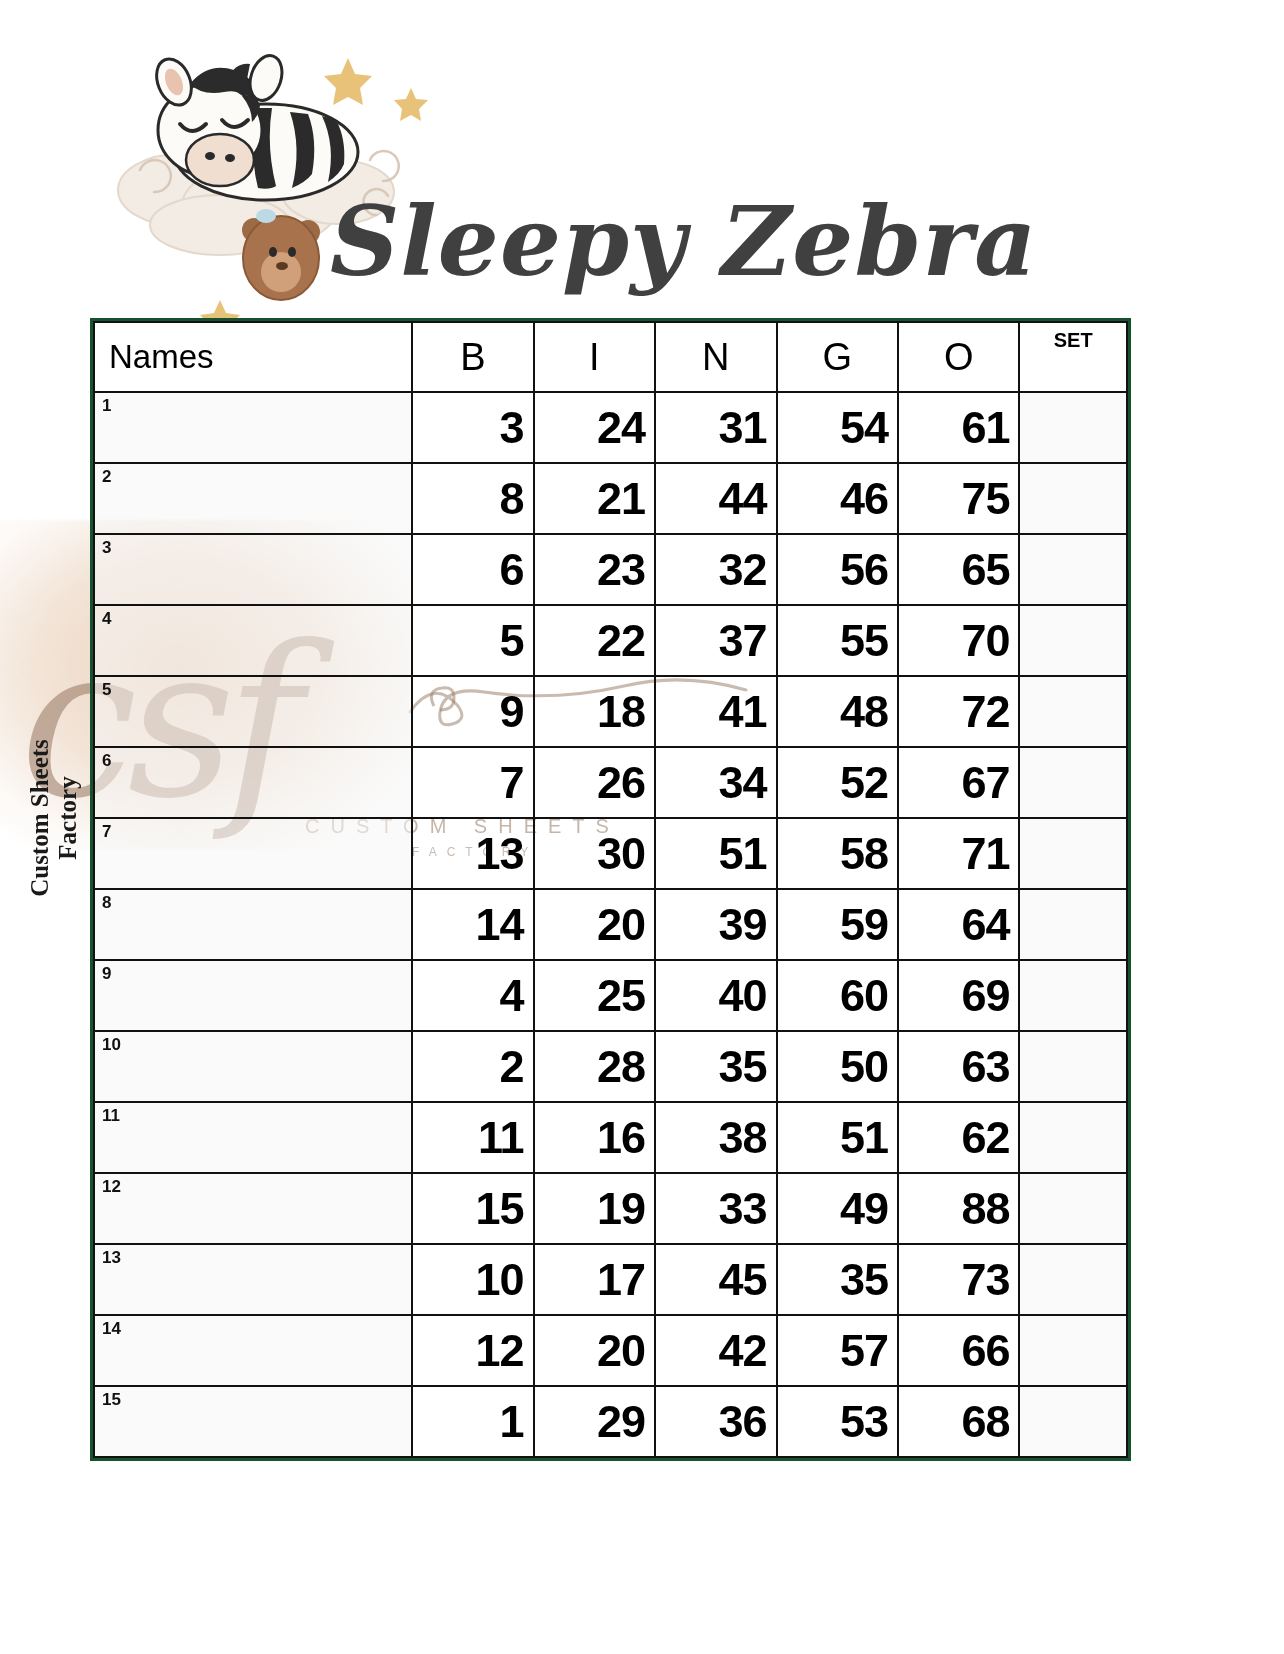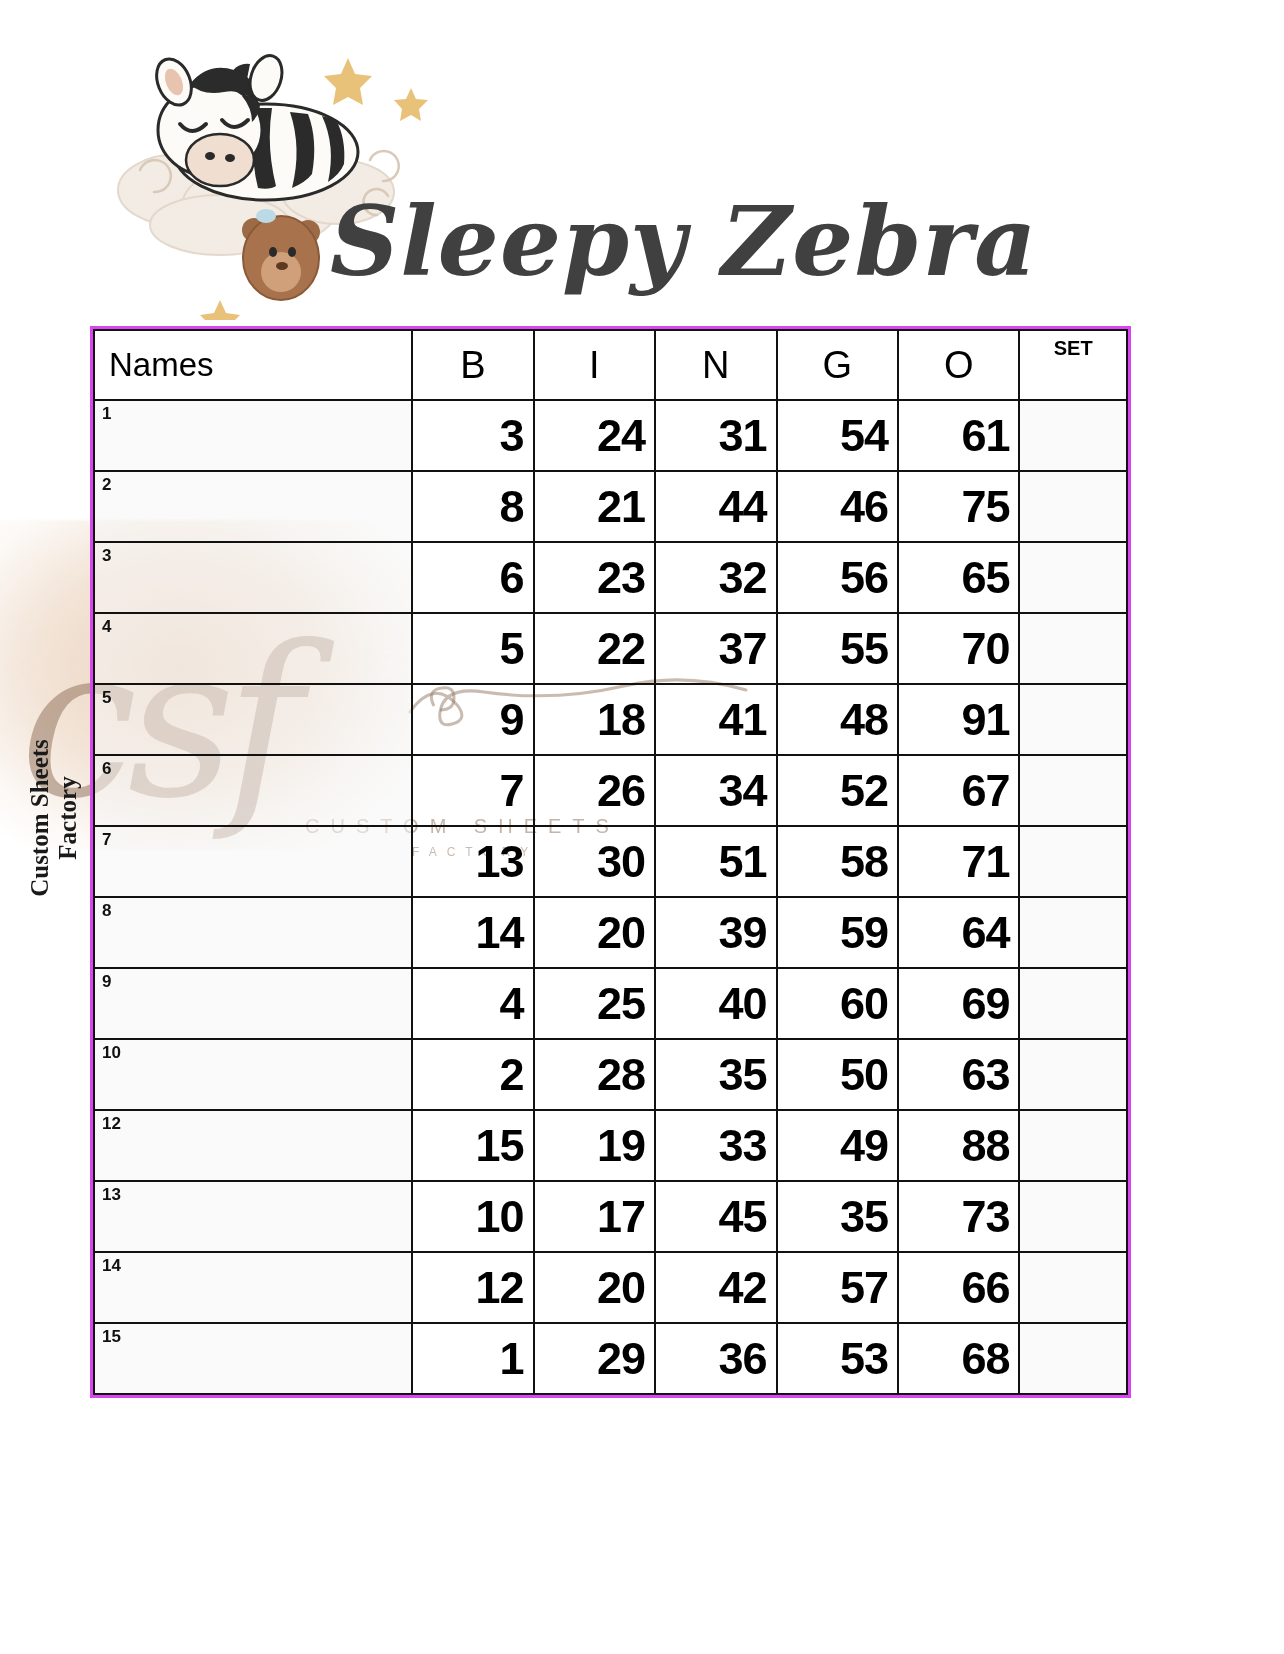--- a/index.html
+++ b/index.html
@@ -104,23 +104,22 @@
     letter-spacing: 1px;
     white-space: nowrap;
   }
 
   
   .sheet {
     position: absolute;
     left: 90px;
     top: 318px;
     width: 1035px;
-    border: 3px solid #d946ef;
+    border: 3px solid #14532d;
     background: transparent;
-    margin-top: 8px;
   }
   table.bingo {
     border-collapse: collapse;
     width: 100%;
     table-layout: fixed;
   }
   table.bingo td, table.bingo th {
     border: 2px solid #111;
     padding: 0;
     margin: 0;
@@ -320,21 +319,21 @@
           <td class="num-cell">55</td>
           <td class="num-cell">70</td>
           <td class="set-cell"></td>
         </tr>
         <tr>
           <td class="name-cell"><span class="row-num">5</span><span></span></td>
           <td class="num-cell">9</td>
           <td class="num-cell">18</td>
           <td class="num-cell">41</td>
           <td class="num-cell">48</td>
-          <td class="num-cell">91</td>
+          <td class="num-cell">72</td>
           <td class="set-cell"></td>
         </tr>
         <tr>
           <td class="name-cell"><span class="row-num">6</span><span></span></td>
           <td class="num-cell">7</td>
           <td class="num-cell">26</td>
           <td class="num-cell">34</td>
           <td class="num-cell">52</td>
           <td class="num-cell">67</td>
           <td class="set-cell"></td>
@@ -369,20 +368,29 @@
         <tr>
           <td class="name-cell"><span class="row-num">10</span><span></span></td>
           <td class="num-cell">2</td>
           <td class="num-cell">28</td>
           <td class="num-cell">35</td>
           <td class="num-cell">50</td>
           <td class="num-cell">63</td>
           <td class="set-cell"></td>
         </tr>
         <tr>
+          <td class="name-cell"><span class="row-num">11</span><span></span></td>
+          <td class="num-cell">11</td>
+          <td class="num-cell">16</td>
+          <td class="num-cell">38</td>
+          <td class="num-cell">51</td>
+          <td class="num-cell">62</td>
+          <td class="set-cell"></td>
+        </tr>
+        <tr>
           <td class="name-cell"><span class="row-num">12</span><span></span></td>
           <td class="num-cell">15</td>
           <td class="num-cell">19</td>
           <td class="num-cell">33</td>
           <td class="num-cell">49</td>
           <td class="num-cell">88</td>
           <td class="set-cell"></td>
         </tr>
         <tr>
           <td class="name-cell"><span class="row-num">13</span><span></span></td>

